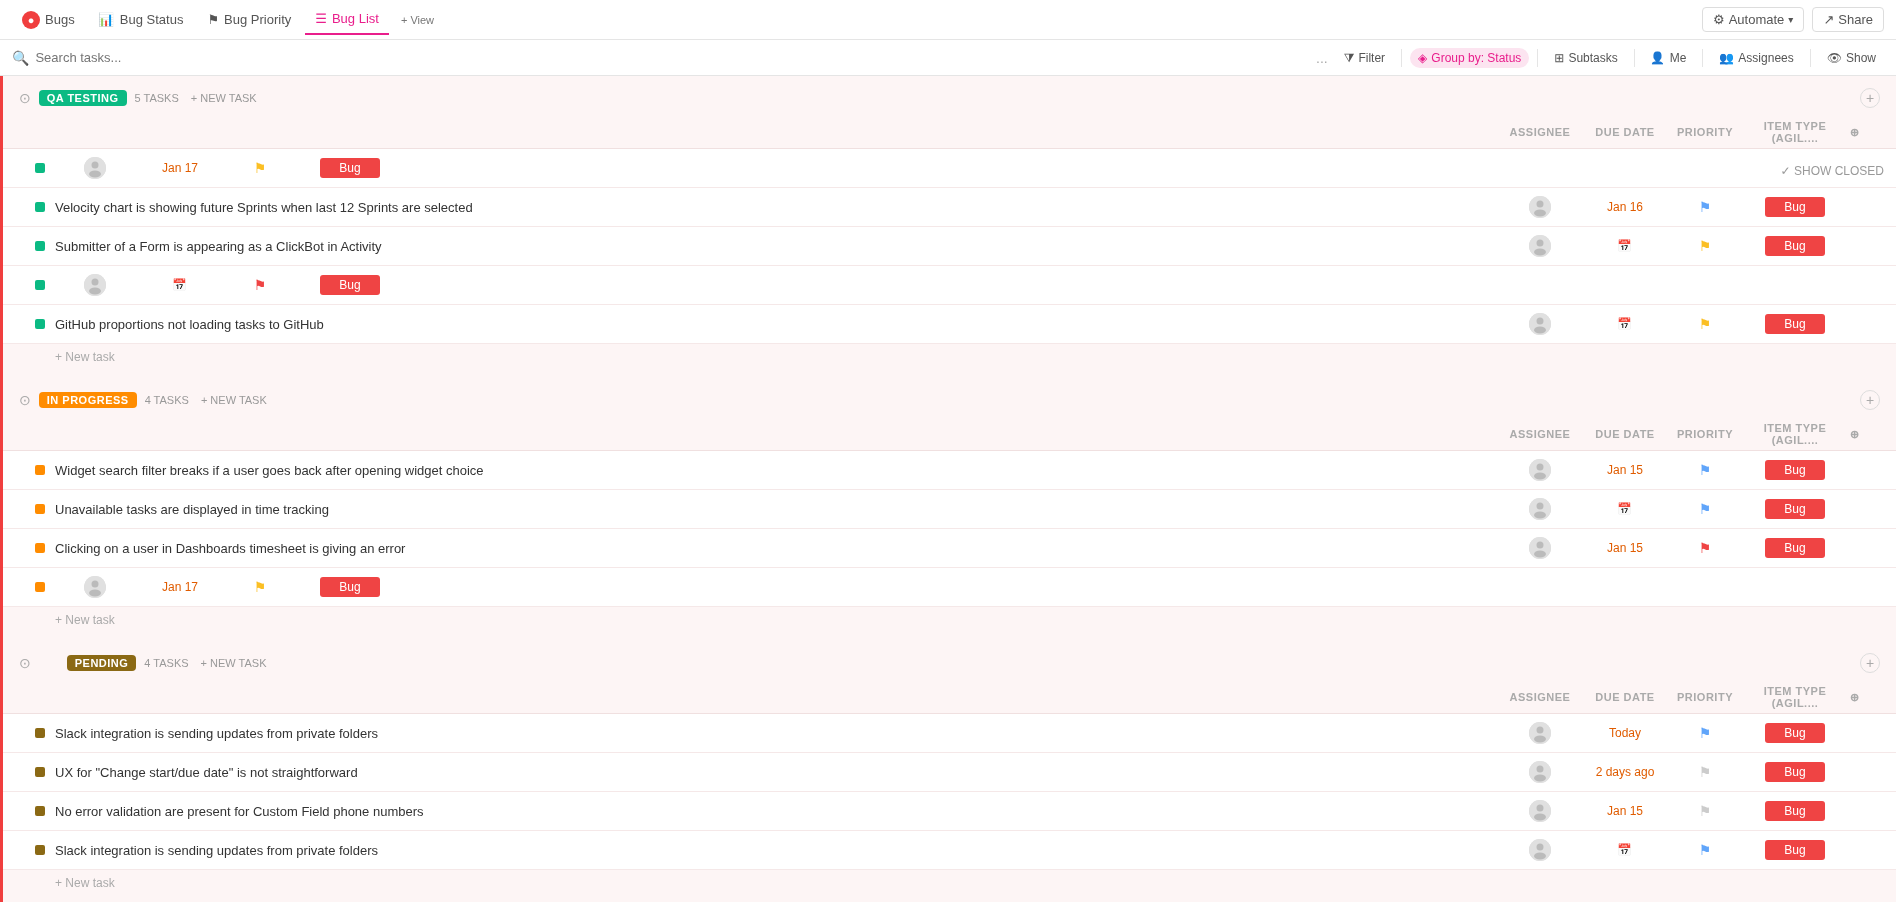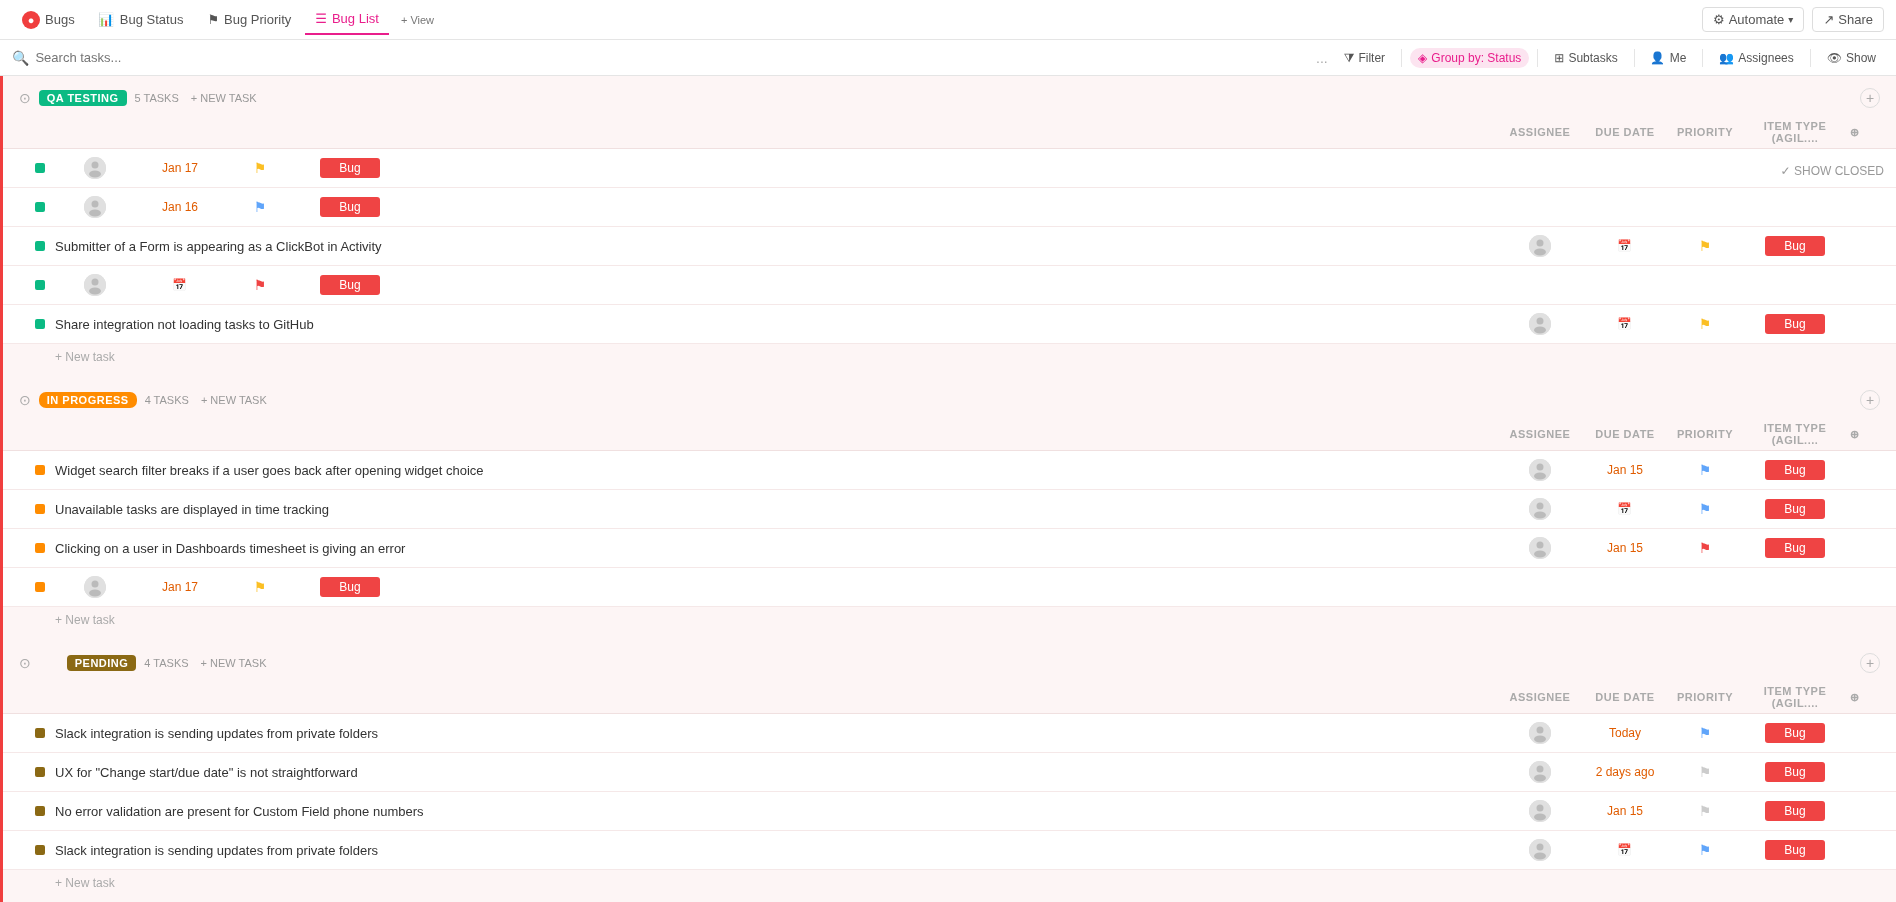--- a/index.html
+++ b/index.html
@@ -46,21 +46,21 @@
       display: flex; align-items: center; padding: 12px 16px 8px;
       gap: 8px;
     }
     .collapse-btn { color: #aaa; cursor: pointer; font-size: 14px; }
     .section-badge {
       display: inline-flex; align-items: center; padding: 2px 8px;
       border-radius: 4px; font-size: 11px; font-weight: 700; letter-spacing: 0.5px;
       cursor: pointer;
     }
     .badge-qa { background: #0bba83; color: white; }
-    .badge-inprogress { background: #ff8c00; color: white; border-radius: 7px; }
+    .badge-inprogress { background: #ff8c00; color: white; }
     .badge-pending { background: #8b6914; color: white; margin-left: 28px; }
     .task-count { font-size: 11px; color: #999; font-weight: 500; }
     .new-task-btn { font-size: 11px; color: #999; cursor: pointer; margin-left: 4px; }
 
     .section-add-btn {
       margin-left: auto; width: 20px; height: 20px; border-radius: 50%;
       border: 1px solid #ddd; display: flex; align-items: center; justify-content: center;
       cursor: pointer; color: #aaa; font-size: 14px;
     }
 
@@ -241,20 +241,21 @@
       <div class="task-priority">
             <span class="priority-flag flag-yellow">⚑</span>
           </div>
       <div class="task-itemtype">
         <span class="bug-badge">Bug</span>
       </div>
       <div class="th-settings"></div>
     </div>
         <div class="task-row">
       <div class="task-status-dot dot-qa"></div>
+      <div class="task-name">Velocity chart is showing future Sprints when last 12 Sprints are selected</div>
       <div class="task-assignee">
         <div class="avatar">
           <svg width="22" height="22" viewBox="0 0 22 22" fill="none" xmlns="http://www.w3.org/2000/svg">
             <circle cx="11" cy="11" r="11" fill="#e0e0e0"></circle>
             <circle cx="11" cy="8" r="3.5" fill="#bbb"></circle>
             <ellipse cx="11" cy="17" rx="6" ry="3.5" fill="#bbb"></ellipse>
           </svg>
         </div>
       </div>
       <div class="task-duedate"><span class="date-normal">Jan 16</span></div>
@@ -302,21 +303,21 @@
       <div class="task-priority">
             <span class="priority-flag flag-red">⚑</span>
           </div>
       <div class="task-itemtype">
         <span class="bug-badge">Bug</span>
       </div>
       <div class="th-settings"></div>
     </div>
         <div class="task-row">
       <div class="task-status-dot dot-qa"></div>
-      <div class="task-name">Share integration not loading tasks to GitHub</div>
+      <div class="task-name">GitHub proportions not loading tasks to GitHub</div>
       <div class="task-assignee">
         <div class="avatar">
           <svg width="22" height="22" viewBox="0 0 22 22" fill="none" xmlns="http://www.w3.org/2000/svg">
             <circle cx="11" cy="11" r="11" fill="#e0e0e0"></circle>
             <circle cx="11" cy="8" r="3.5" fill="#bbb"></circle>
             <ellipse cx="11" cy="17" rx="6" ry="3.5" fill="#bbb"></ellipse>
           </svg>
         </div>
       </div>
       <div class="task-duedate"><span class="calendar-icon">📅</span></div>

